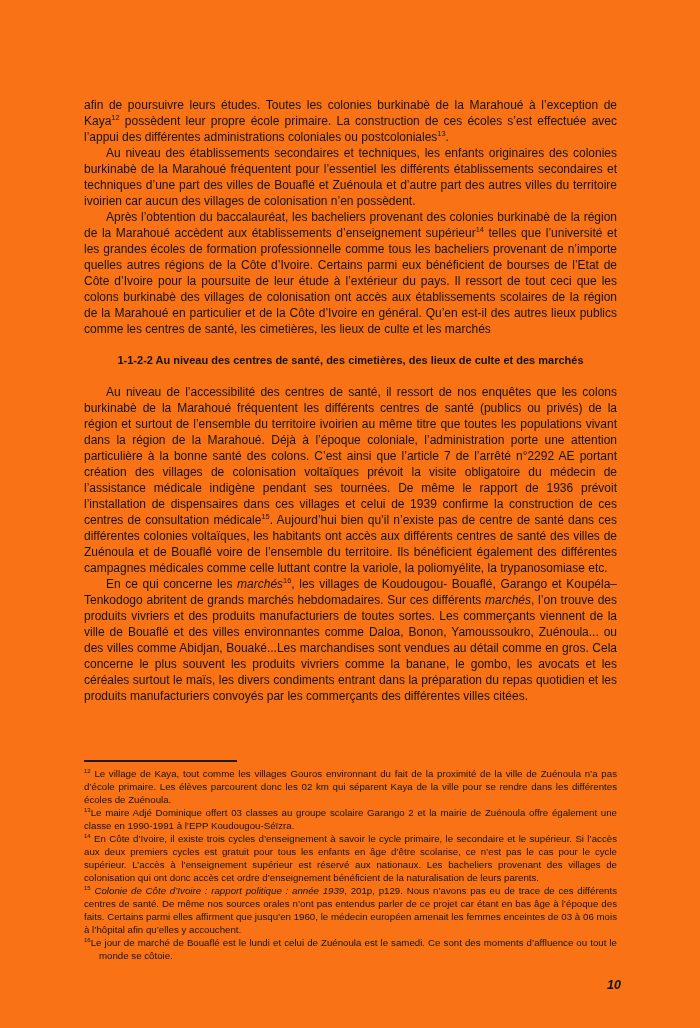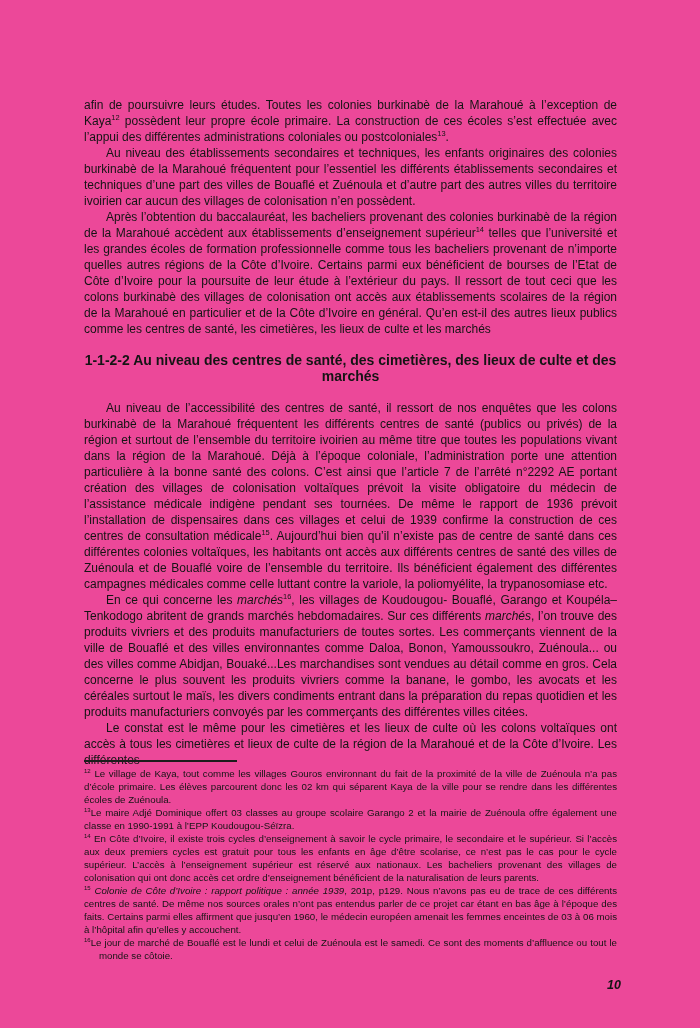--- a/index.html
+++ b/index.html
@@ -1,33 +1,33 @@
 <!DOCTYPE html>
 <html lang="fr"><head>
 <meta charset="utf-8">
 <title>Page 10</title>
 <style>
   html,body{margin:0;padding:0;background:#ffffff;}
   .page{
     position:relative;
     width:700px;height:1028px;
-    background:#ec4899;
+    background:#f97316;
     font-family:"Liberation Sans", sans-serif;
     color:#141414;
     overflow:hidden;
   }
   .body-text{
     position:absolute;left:84px;top:97px;width:533px;
     font-size:12px;line-height:16px;
     text-align:justify;
   }
   .para{margin:0;}
   .para.indent{text-indent:22px;}
   .heading{
-    font-size:14px;font-weight:700;
+    font-size:11px;font-weight:700;
     text-align:center;
     margin:15px 0 16px 0;
     line-height:16px;
   }
   sup{
     font-size:0.62em;
     vertical-align:super;
     line-height:0;
   }
   em{font-style:italic;}
@@ -52,21 +52,20 @@
 <body>
 
 <div class="page">
   <main class="body-text" id="blocks">
       <p class="para"><span>afin de poursuivre leurs études. Toutes les colonies burkinabè de la Marahoué à l’exception de Kaya</span><sup>12</sup><span> possèdent leur propre école primaire. La construction de ces écoles s’est effectuée avec l’appui des différentes administrations coloniales ou postcoloniales</span><sup>13</sup><span>.</span></p>
       <p class="para indent"><span>Au niveau des établissements secondaires et techniques, les enfants originaires des colonies burkinabè de la Marahoué fréquentent pour l’essentiel les différents établissements secondaires et techniques d’une part des villes de Bouaflé et Zuénoula et d’autre part des autres villes du territoire ivoirien car aucun des villages de colonisation n’en possèdent.</span></p>
       <p class="para indent"><span>Après l’obtention du baccalauréat, les bacheliers provenant des colonies burkinabè de la région de la Marahoué accèdent aux établissements d’enseignement supérieur</span><sup>14</sup><span> telles que l’université et les grandes écoles de formation professionnelle comme tous les bacheliers provenant de n’importe quelles autres régions de la Côte d’Ivoire. Certains parmi eux bénéficient de bourses de l’Etat de Côte d’Ivoire pour la poursuite de leur étude à l’extérieur du pays. Il ressort de tout ceci que les colons burkinabè des villages de colonisation ont accès aux établissements scolaires de la région de la Marahoué en particulier et de la Côte d’Ivoire en général. Qu’en est-il des autres lieux publics comme les centres de santé, les cimetières, les lieux de culte et les marchés</span></p>
       <h2 class="heading">1-1-2-2 Au niveau des centres de santé, des cimetières, des lieux de culte et des marchés</h2>
       <p class="para indent"><span>Au niveau de l’accessibilité des centres de santé, il ressort de nos enquêtes que les colons burkinabè de la Marahoué fréquentent les différents centres de santé (publics ou privés) de la région et surtout de l’ensemble du territoire ivoirien au même titre que toutes les populations vivant dans la région de la Marahoué. Déjà à l’époque coloniale, l’administration porte une attention particulière à la bonne santé des colons. C’est ainsi que l’article 7 de l’arrêté n°2292 AE portant création des villages de colonisation voltaïques prévoit la visite obligatoire du médecin de l’assistance médicale indigène pendant ses tournées. De même le rapport de 1936 prévoit l’installation de dispensaires dans ces villages et celui de 1939 confirme la construction de ces centres de consultation médicale</span><sup>15</sup><span>. Aujourd’hui bien qu’il n’existe pas de centre de santé dans ces différentes colonies voltaïques, les habitants ont accès aux différents centres de santé des villes de Zuénoula et de Bouaflé voire de l’ensemble du territoire. Ils bénéficient également des différentes campagnes médicales comme celle luttant contre la variole, la poliomyélite, la trypanosomiase etc.</span></p>
       <p class="para indent"><span>En ce qui concerne les </span><em>marchés</em><sup>16</sup><span>, les villages de Koudougou- Bouaflé, Garango et Koupéla–Tenkodogo abritent de grands marchés hebdomadaires. Sur ces différents </span><em>marchés</em><span>, l’on trouve des produits vivriers et des produits manufacturiers de toutes sortes. Les commerçants viennent de la ville de Bouaflé et des villes environnantes comme Daloa, Bonon, Yamoussoukro, Zuénoula... ou des villes comme Abidjan, Bouaké...Les marchandises sont vendues au détail comme en gros. Cela concerne le plus souvent les produits vivriers comme la banane, le gombo, les avocats et les céréales surtout le maïs, les divers condiments entrant dans la préparation du repas quotidien et les produits manufacturiers convoyés par les commerçants des différentes villes citées.</span></p>
-      <p class="para indent"><span>Le constat est le même pour les cimetières et les lieux de culte où les colons voltaïques ont accès à tous les cimetières et lieux de culte de la région de la Marahoué et de la Côte d’Ivoire. Les différentes</span></p>
     </main>
   <div class="footnote-sep"></div>
   <section class="footnotes" id="footnotes">
       <p class="fn"><sup>12</sup> <span>Le village de Kaya, tout comme les villages Gouros environnant du fait de la proximité de la ville de Zuénoula n’a pas d’école primaire. Les élèves parcourent donc les 02 km qui séparent Kaya de la ville pour se rendre dans les différentes écoles de Zuénoula.</span></p>
       <p class="fn"><sup>13</sup><span>Le maire Adjé Dominique offert 03 classes au groupe scolaire Garango 2 et la mairie de Zuénoula offre également une classe en 1990-1991 à l’EPP Koudougou-Séïzra.</span></p>
       <p class="fn"><sup>14</sup> <span>En Côte d’Ivoire, il existe trois cycles d’enseignement à savoir le cycle primaire, le secondaire et le supérieur. Si l’accès aux deux premiers cycles est gratuit pour tous les enfants en âge d’être scolarise, ce n’est pas le cas pour le cycle supérieur. L’accès à l’enseignement supérieur est réservé aux nationaux. Les bacheliers provenant des villages de colonisation qui ont donc accès cet ordre d’enseignement bénéficient de la naturalisation de leurs parents.</span></p>
       <p class="fn"><sup>15</sup> <em>Colonie de Côte d’Ivoire : rapport politique : année 1939</em><span>, 201p, p129. Nous n’avons pas eu de trace de ces différents centres de santé. De même nos sources orales n’ont pas entendus parler de ce projet car étant en bas âge à l’époque des faits. Certains parmi elles affirment que jusqu’en 1960, le médecin européen amenait les femmes enceintes de 03 à 06 mois à l’hôpital afin qu’elles y accouchent.</span></p>
       <p class="fn hang"><sup>16</sup><span>Le jour de marché de Bouaflé est le lundi et celui de Zuénoula est le samedi. Ce sont des moments d’affluence ou tout le monde se côtoie.</span></p>
     </section>
   <div class="page-number">10</div>

